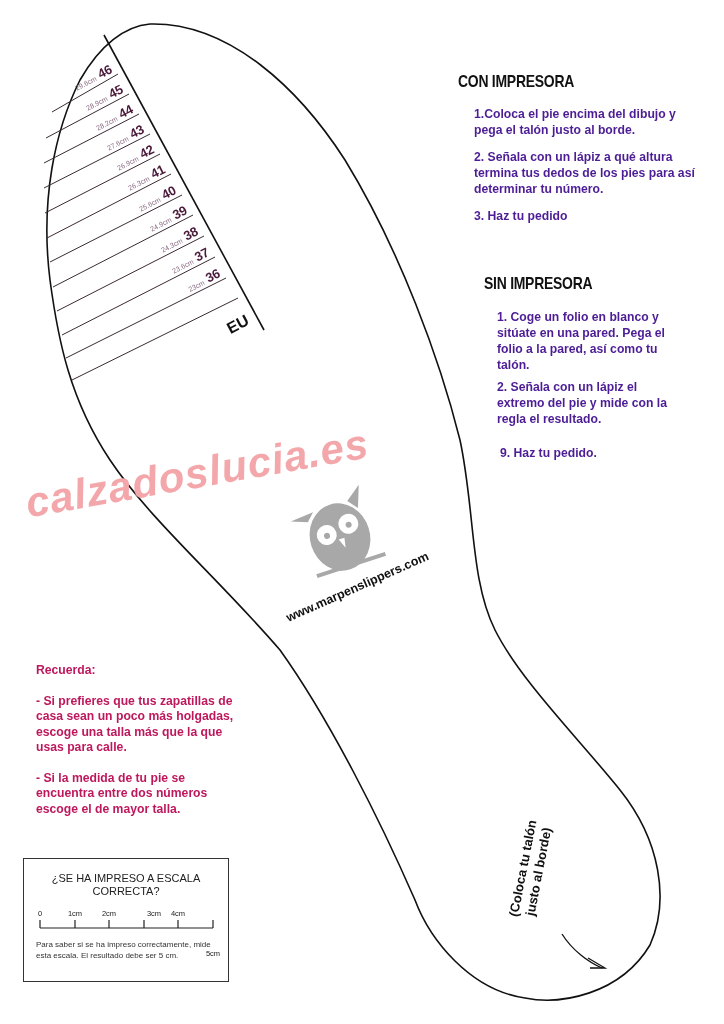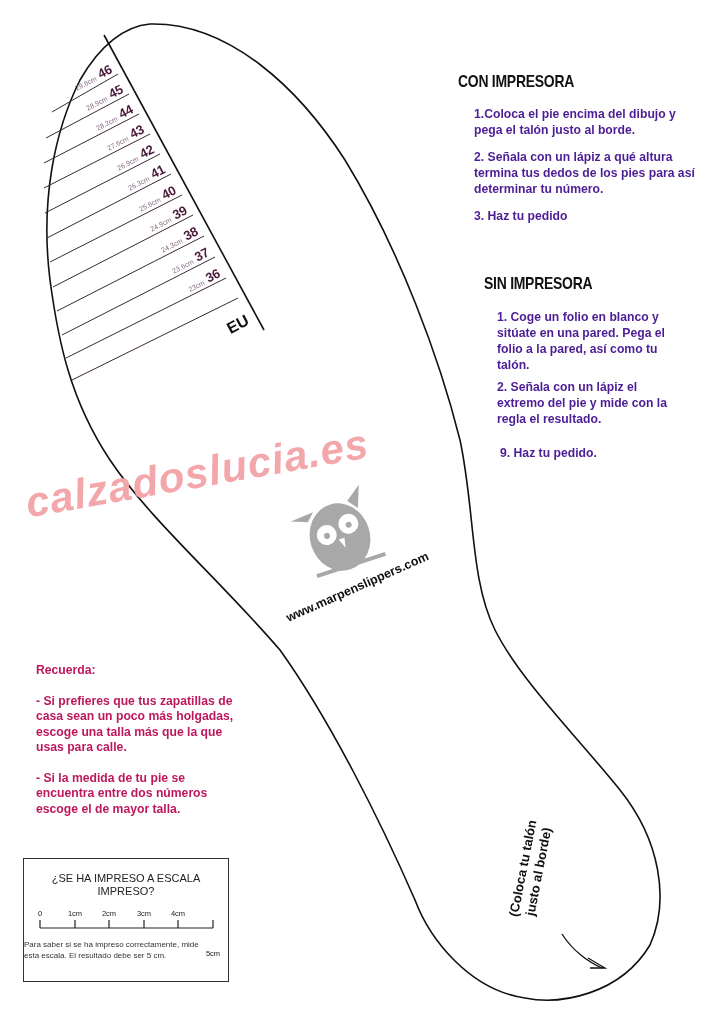--- a/index.html
+++ b/index.html
@@ -15,21 +15,21 @@
           transform: rotate(-24deg); transform-origin: left top; white-space: nowrap; }
   .eu { position: absolute; left: 224px; top: 322px; font-weight: bold; font-size: 16px; color: #111;
         transform: rotate(-28deg); transform-origin: left top; }
   .heel-note { position: absolute; left: 506px; top: 915px; font-weight: bold; font-size: 13px; line-height: 16px;
                color: #111; transform: rotate(-79deg); transform-origin: left top; white-space: nowrap; }
   .recuerda { position: absolute; left: 36px; top: 663px; width: 200px; font-weight: bold; font-size: 12.2px; line-height: 15.5px; color: #be185d; }
   .recuerda p { margin: 0 0 15px 0; }
   .scale-box { position: absolute; left: 23px; top: 858px; width: 206px; height: 124px; border: 1.5px solid #333; box-sizing: border-box; }
   .scale-title { position: absolute; left: 0; top: 13px; width: 100%; text-align: center; font-size: 11px; line-height: 13px; color: #222; }
   .ruler-labels span { position: absolute; top: 50px; font-size: 7.5px; color: #222; transform: translateX(-50%); }
-  .scale-desc { position: absolute; left: 0; top: 80px; width: 190px; font-size: 8px; line-height: 11px; color: #333; }
+  .scale-desc { position: absolute; left: 12px; top: 80px; width: 190px; font-size: 8px; line-height: 11px; color: #333; }
 </style>
 </head>
 <body>
 
 <svg class="sole" width="724" height="1024" viewBox="0 0 724 1024">
   <path d="M 150 24
            C 230 22, 300 90, 345 160
            C 400 250, 440 360, 460 440
            C 475 510, 470 580, 495 630
            C 520 680, 580 740, 620 790
@@ -145,27 +145,27 @@
 </div>
 
 <div class="heel-note">
   <div>(Coloca tu talón</div>
   <div style="padding-left:4px;">justo al borde)</div>
 </div>
 
 <div class="scale-box">
   <div class="scale-title">
     <div>¿SE HA IMPRESO A ESCALA</div>
-    <div>IMPRESO?</div>
+    <div>CORRECTA?</div>
   </div>
   <div class="ruler-labels">
     <span style="left:16px;">0</span>
     <span style="left:51px;">1cm</span>
     <span style="left:85px;">2cm</span>
-    <span style="left:120px;">3cm</span>
+    <span style="left:130px;">3cm</span>
     <span style="left:154px;">4cm</span>
     <span style="left:189px;margin-top:40px;">5cm</span>
   </div>
   <svg style="position:absolute; left:0; top:0;" width="206" height="124">
     <g stroke="#222" stroke-width="1.2">
       <line x1="16" y1="69" x2="189" y2="69"></line>
       <line x1="16" y1="61" x2="16" y2="69"></line>
       <line x1="51" y1="61" x2="51" y2="69"></line>
       <line x1="85" y1="61" x2="85" y2="69"></line>
       <line x1="120" y1="61" x2="120" y2="69"></line>

